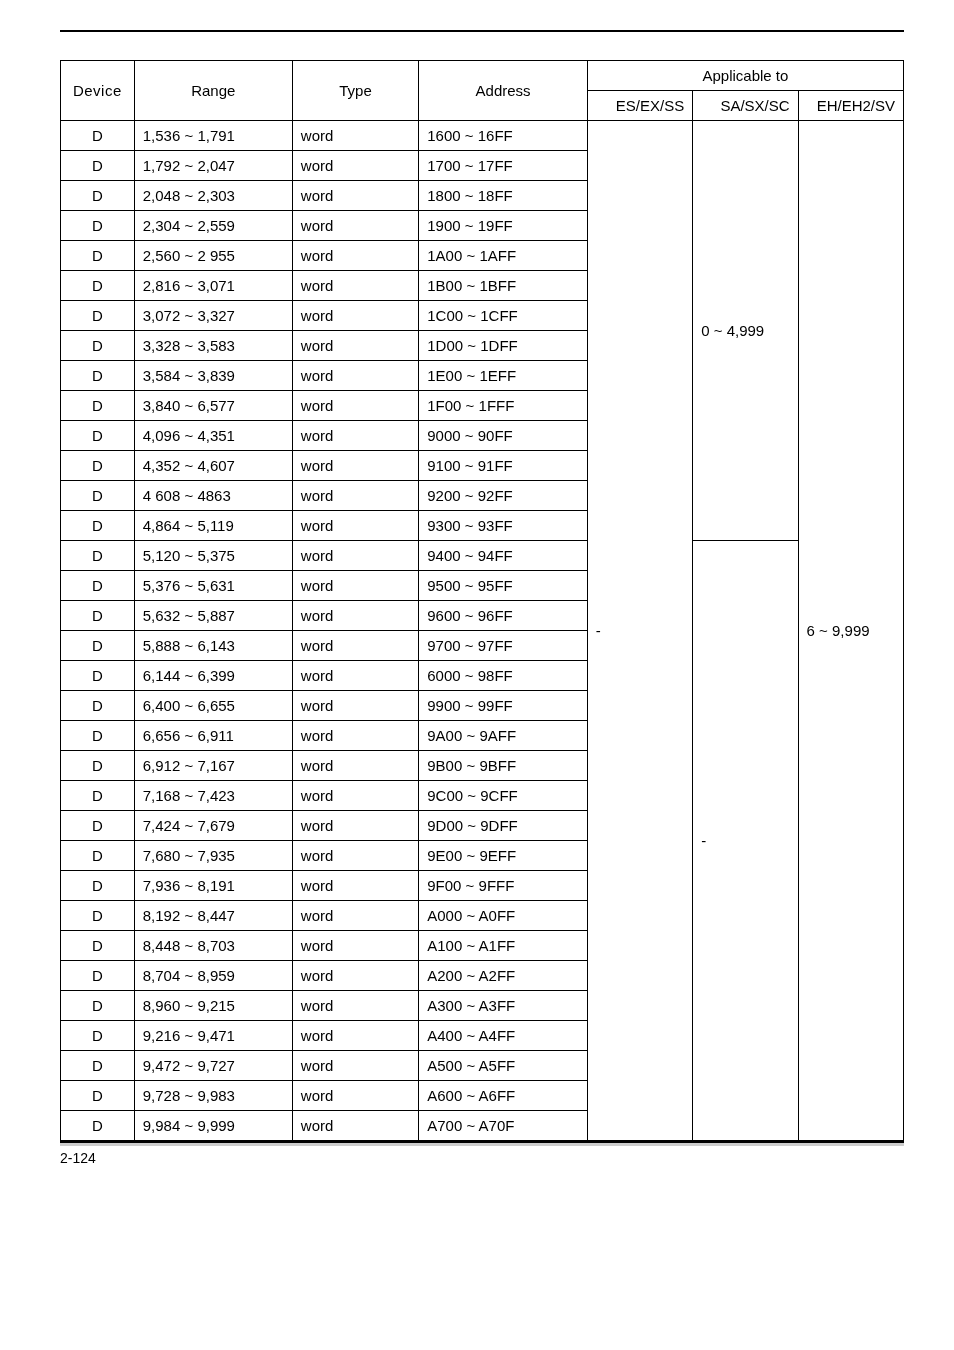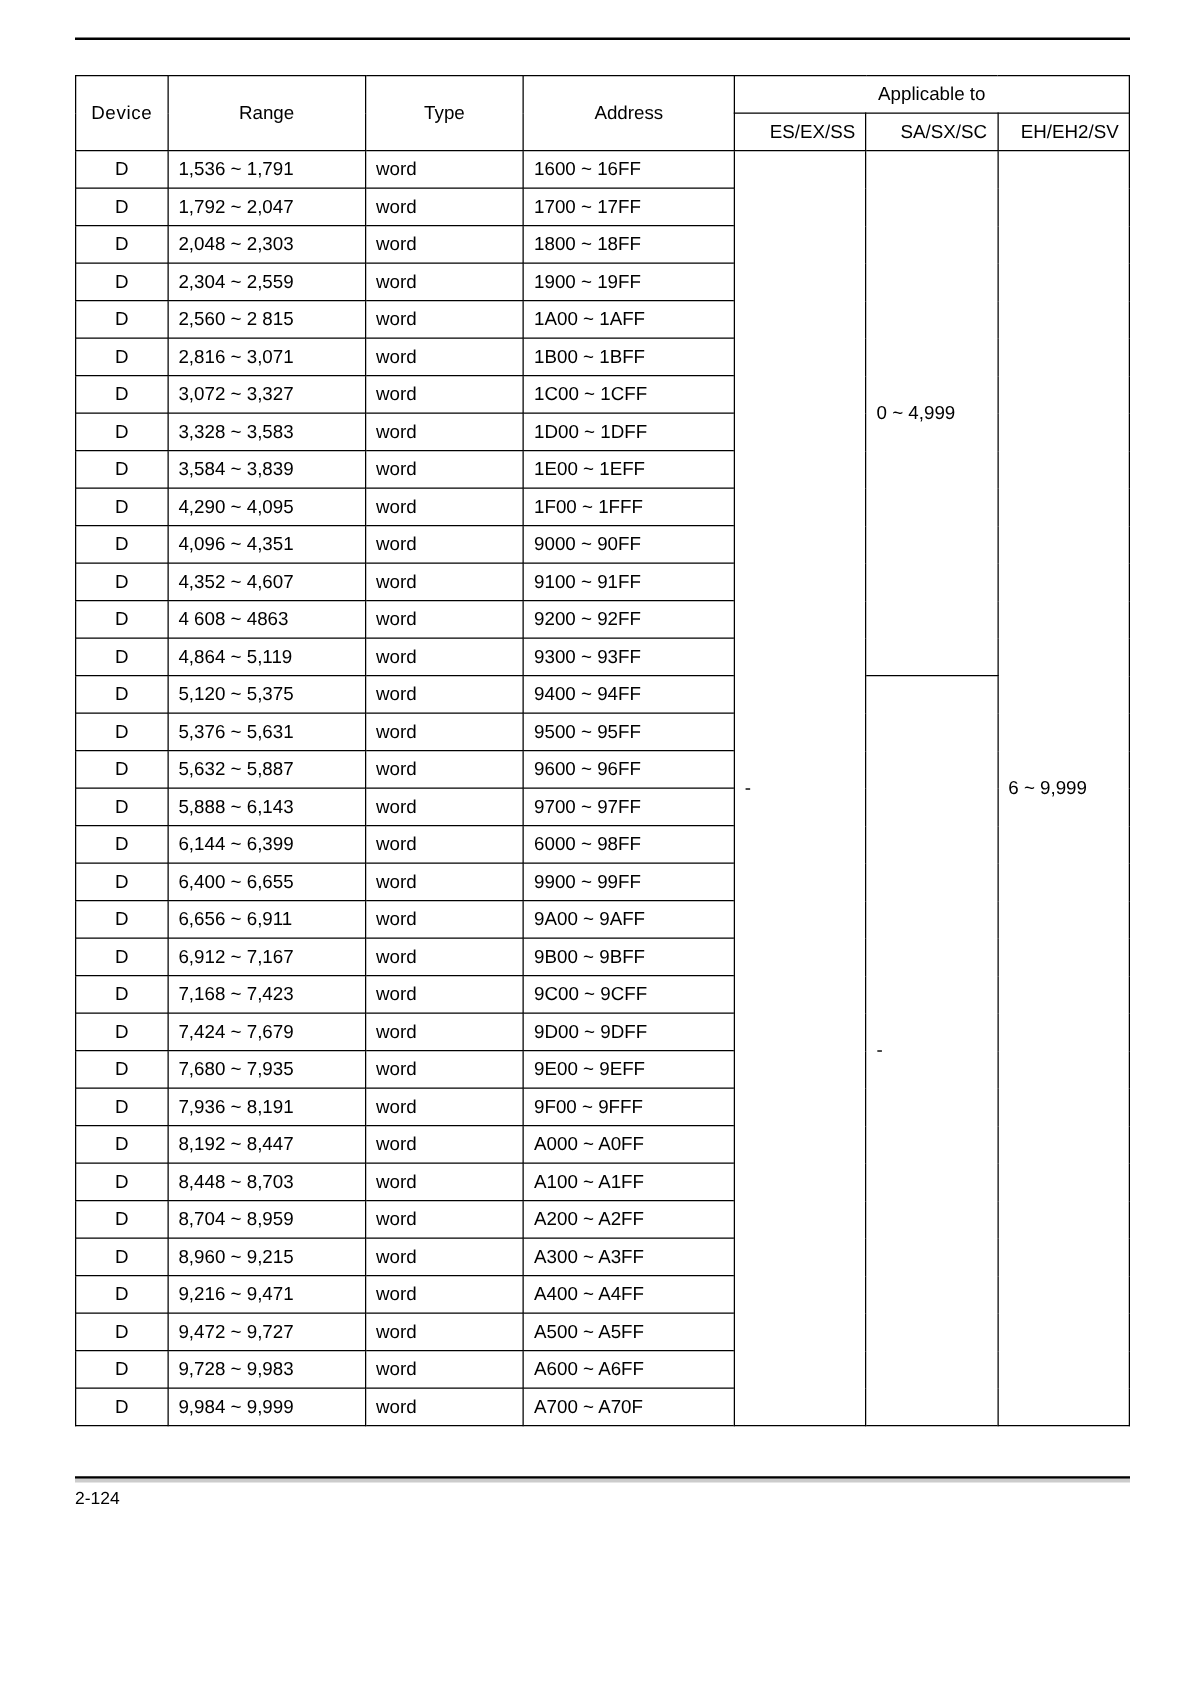--- a/index.html
+++ b/index.html
@@ -36,21 +36,20 @@
     text-align: center;
   }
   .col-device { width: 70px; }
   .col-range { width: 150px; }
   .col-type { width: 120px; }
   .col-address { width: 160px; }
   .col-app { width: 100px; text-align: right; }
   td.col-device { text-align: center; }
   td.merged { text-align: left; vertical-align: middle; }
   .footer-wrap {
-    margin-top: 40px;
   }
   .footer-line {
     height: 2px;
     background: #000;
   }
   .footer-line2 {
     height: 3px;
     background: #ccc;
   }
   .pagenum {
@@ -103,21 +102,21 @@
           <td class="col-address">1800 ~ 18FF</td>
         </tr>
         <tr>
           <td class="col-device">D</td>
           <td class="col-range">2,304 ~ 2,559</td>
           <td class="col-type">word</td>
           <td class="col-address">1900 ~ 19FF</td>
         </tr>
         <tr>
           <td class="col-device">D</td>
-          <td class="col-range">2,560 ~ 2 815</td>
+          <td class="col-range">2,560 ~ 2 955</td>
           <td class="col-type">word</td>
           <td class="col-address">1A00 ~ 1AFF</td>
         </tr>
         <tr>
           <td class="col-device">D</td>
           <td class="col-range">2,816 ~ 3,071</td>
           <td class="col-type">word</td>
           <td class="col-address">1B00 ~ 1BFF</td>
         </tr>
         <tr>
@@ -133,21 +132,21 @@
           <td class="col-address">1D00 ~ 1DFF</td>
         </tr>
         <tr>
           <td class="col-device">D</td>
           <td class="col-range">3,584 ~ 3,839</td>
           <td class="col-type">word</td>
           <td class="col-address">1E00 ~ 1EFF</td>
         </tr>
         <tr>
           <td class="col-device">D</td>
-          <td class="col-range">4,290 ~ 4,095</td>
+          <td class="col-range">3,840 ~ 6,577</td>
           <td class="col-type">word</td>
           <td class="col-address">1F00 ~ 1FFF</td>
         </tr>
         <tr>
           <td class="col-device">D</td>
           <td class="col-range">4,096 ~ 4,351</td>
           <td class="col-type">word</td>
           <td class="col-address">9000 ~ 90FF</td>
         </tr>
         <tr>

